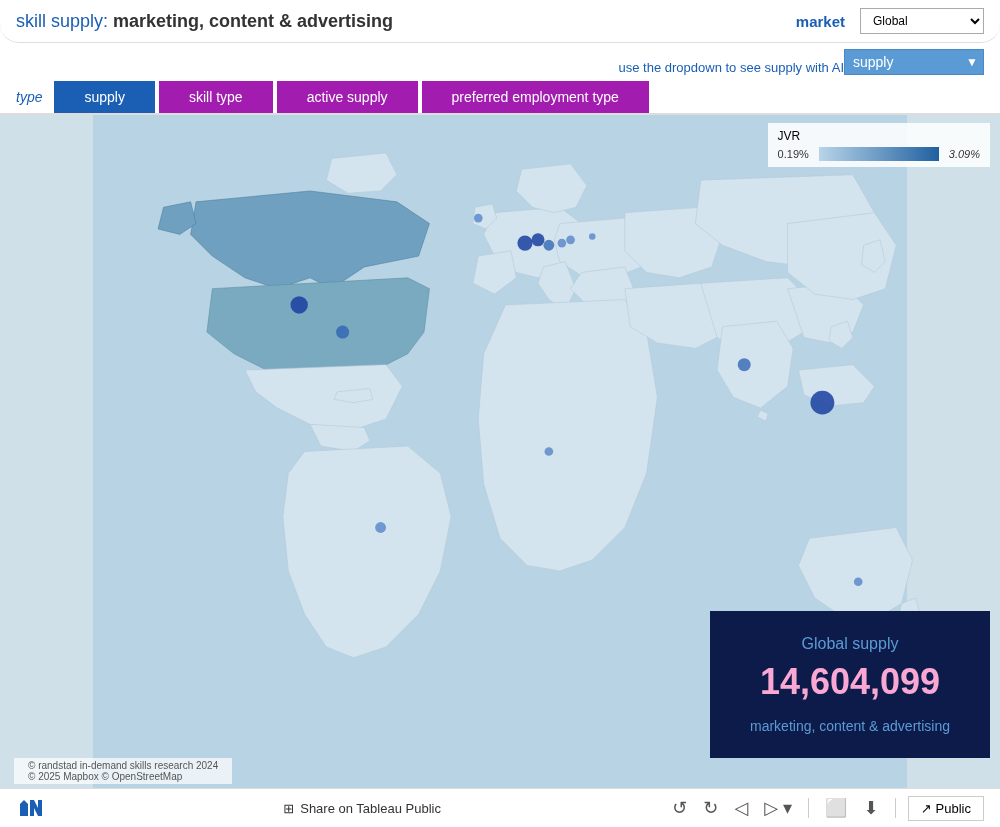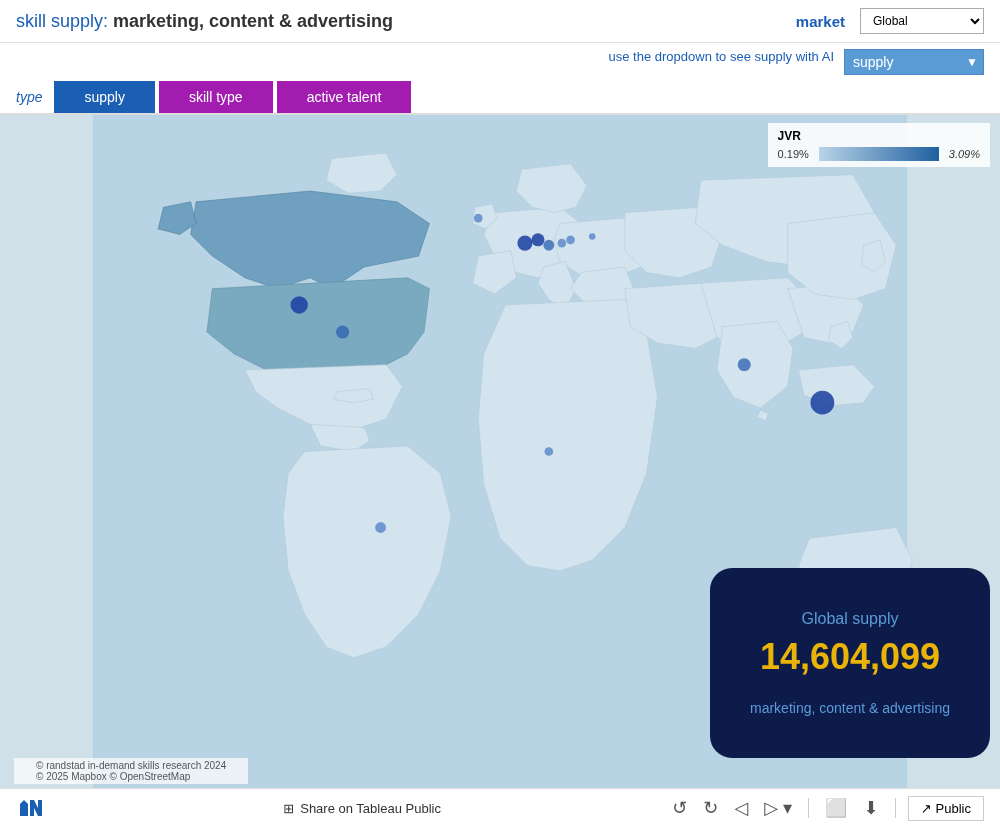--- a/index.html
+++ b/index.html
@@ -20,20 +20,21 @@
     }
 
     
     #header {
       display: flex;
       align-items: center;
       justify-content: space-between;
       padding: 8px 16px;
       background: #fff;
       border-bottom: 1px solid #ddd;
+      border-radius: 19px;
     }
 
     #title {
       font-size: 18px;
       color: #333;
     }
 
     #title span.bold {
       font-weight: bold;
     }
@@ -59,25 +60,24 @@
       padding: 4px 8px;
       font-size: 12px;
       border: 1px solid #aaa;
       background: #fff;
       min-width: 120px;
     }
 
     
     #supply-bar {
       display: flex;
-      align-items: flex-start;
+      align-items: flex-end;
       justify-content: flex-end;
       padding: 6px 16px;
       background: #fff;
-      gap: 10px;
     }
 
     #supply-bar-label {
       color: #1a5fb4;
       font-size: 13px;
     }
 
     #supply-dropdown {
       background: #5b9bd5;
       color: #fff;
@@ -160,21 +160,21 @@
       position: absolute;
       top: 8px;
       right: 10px;
       background: rgba(255,255,255,0.85);
       padding: 6px 10px;
       font-size: 12px;
       z-index: 10;
     }
 
     #jvr-title {
-      font-weight: bold;
+      font-weight: normal;
       font-size: 12px;
       margin-bottom: 4px;
     }
 
     #jvr-bar-row {
       display: flex;
       align-items: center;
       gap: 10px;
     }
 
@@ -195,38 +195,37 @@
       font-style: italic;
     }
 
     
     #info-box {
       position: absolute;
       bottom: 30px;
       right: 10px;
       background: #0d1b4b;
       color: #fff;
-      padding: 42px 32px;
+      padding: 24px 32px;
       text-align: center;
       z-index: 10;
       min-width: 280px;
-      border-radius: 22px;
     }
 
     #info-title {
       color: #5b9bd5;
       font-size: 16px;
       margin-bottom: 8px;
     }
 
     #info-number {
       font-size: 36px;
       font-weight: bold;
-      color: #eab308;
-      margin-bottom: 22px;
+      color: #f9a8d4;
+      margin-bottom: 15px;
     }
 
     #info-subtitle {
       color: #5b9bd5;
       font-size: 14px;
     }
 
     
     #world-map {
       width: 100%;
@@ -345,21 +344,22 @@
         <option>demand</option>
       </select>
       <span id="supply-dropdown-arrow">▼</span>
     </div>
   </div>
 
   <div id="tabs">
     <span class="tab-view-label">type</span>
     <button class="tab active">supply</button>
     <button class="tab">skill type</button>
-    <button class="tab">active talent</button>
+    <button class="tab">active supply</button>
+    <button class="tab">preferred employment type</button>
   </div>
 
   <div id="main">
     <div id="map-container">
 
       
       <div id="jvr-legend">
         <div id="jvr-title">JVR</div>
         <div id="jvr-bar-row">
           <span id="jvr-min">0.19%</span>
@@ -478,21 +478,21 @@
       </svg>
 
       
       <div id="info-box">
         <div id="info-title">Global supply</div>
         <div id="info-number">14,604,099</div>
         <div id="info-subtitle">marketing, content &amp; advertising</div>
       </div>
 
       
-      <div style="position:absolute;bottom:4px;left:14px;font-size:10px;color:#555;background:rgba(255,255,255,0.7);padding:2px 22px;">
+      <div style="position:absolute;bottom:4px;left:14px;font-size:10px;color:#555;background:rgba(255,255,255,0.7);padding:2px 14px;">
         <div>© randstad in-demand skills research 2024</div>
         <div>© 2025 Mapbox  © OpenStreetMap</div>
       </div>
 
     </div>
   </div>
 
   <div id="footer">
     <div id="footer-left">
 

